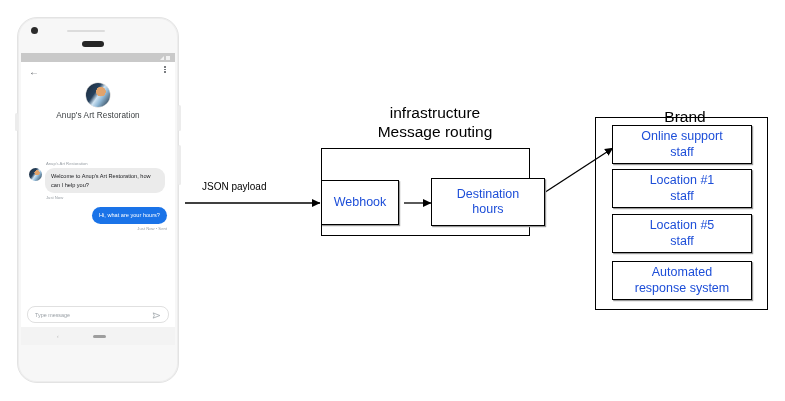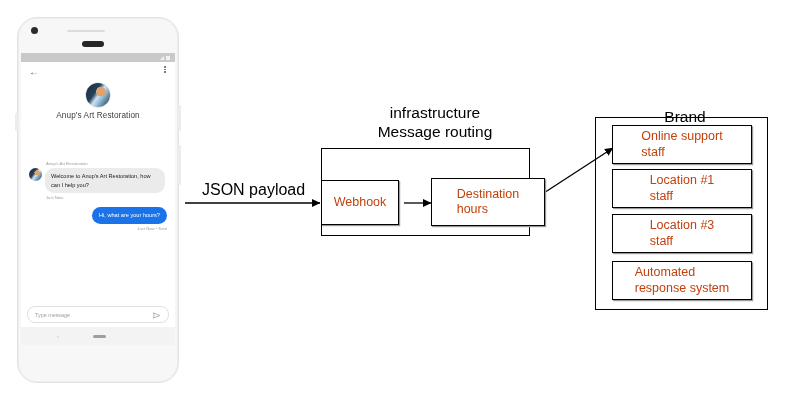--- a/index.html
+++ b/index.html
@@ -255,42 +255,42 @@
     border-radius: 2px;
     background: #9e9e9e;
   }
 
   
   .dgm { position: absolute; inset: 0; }
   .dgm svg { position: absolute; left: 0; top: 0; }
 
   .label {
     position: absolute;
-    font-size: 16px;
+    font-size: 10px;
     color: #000;
     white-space: nowrap;
   }
   .title {
     position: absolute;
     font-size: 15.5px;
     color: #000;
     text-align: center;
     line-height: 1.22;
   }
   .box {
     position: absolute;
     box-sizing: border-box;
     background: #ffffff;
     display: flex;
     align-items: center;
     justify-content: center;
-    text-align: left;
+    text-align: center;
     font-size: 12.5px;
     line-height: 1.22;
-    color: #c2410c;
+    color: #1d4ed8;
   }
   .box.outer   { border: 1.4px solid #000; background: transparent; }
   .box.inner   { border: 1.4px solid #000; box-shadow: 1.2px 1.2px 0 0 #9a9a9a; }
 </style>
 </head>
 <body>
 
 <div class="phone-wrap">
   <div class="phone-body"></div>
   <div class="phone-left-btn"></div>
@@ -404,21 +404,21 @@
 
   <div class="box inner" style="left:612px; top:169px; width:140px; height:39px;">
     <div>
       <div>Location #1</div>
       <div>staff</div>
     </div>
   </div>
 
   <div class="box inner" style="left:612px; top:214px; width:140px; height:39px;">
     <div>
-      <div>Location #3</div>
+      <div>Location #5</div>
       <div>staff</div>
     </div>
   </div>
 
   <div class="box inner" style="left:612px; top:261px; width:140px; height:39px;">
     <div>
       <div>Automated</div>
       <div>response system</div>
     </div>
   </div>

